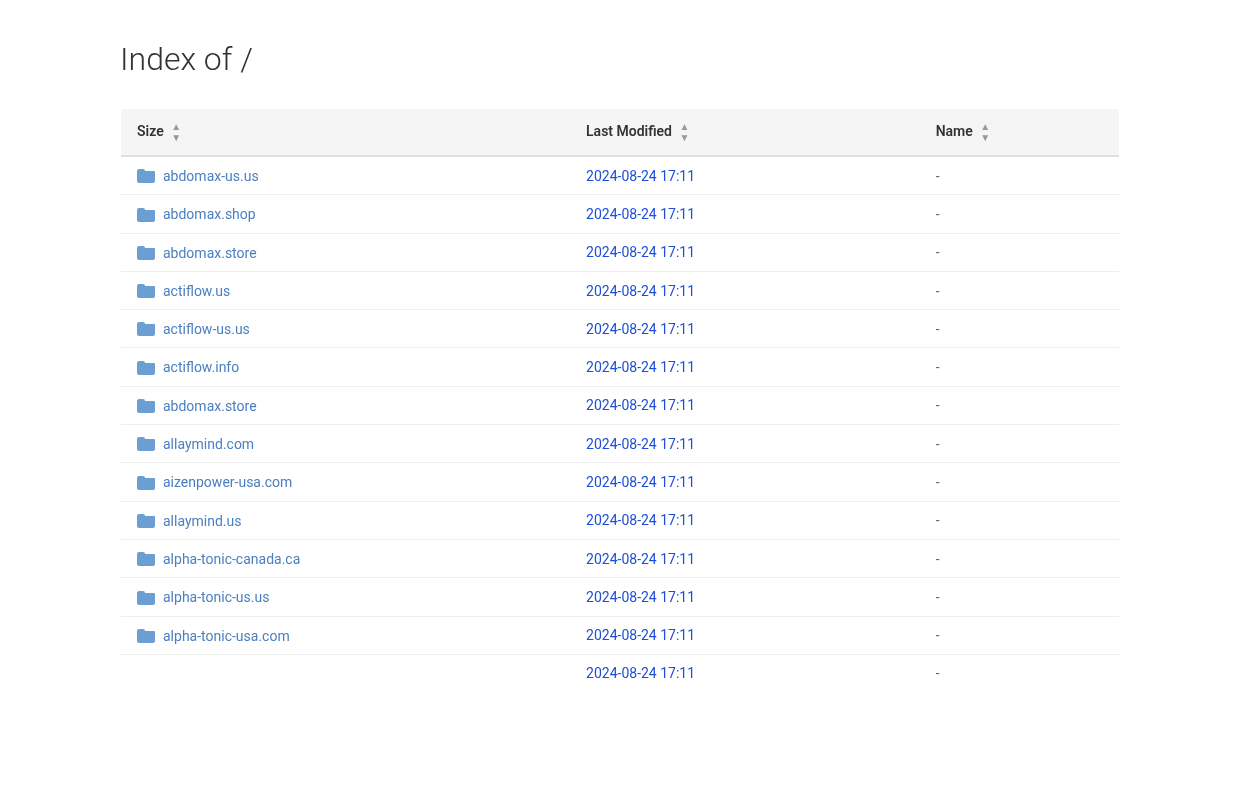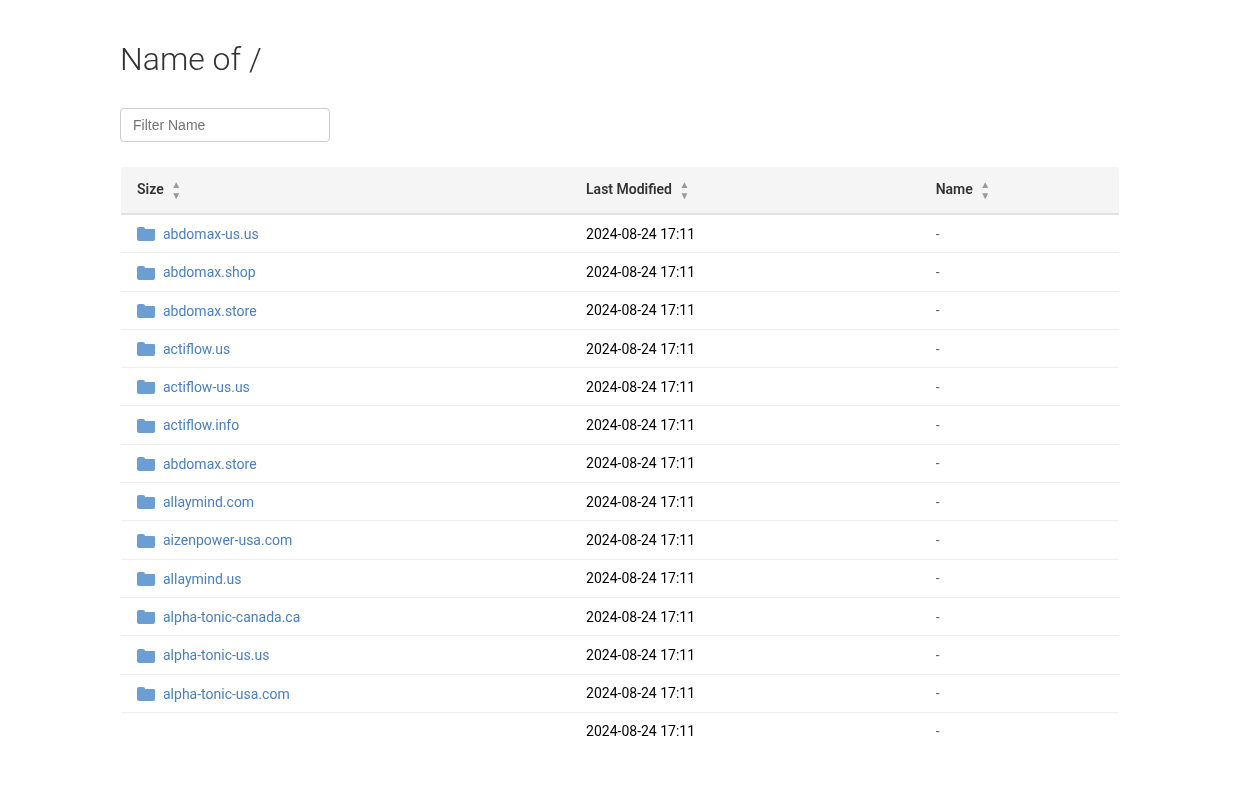--- a/index.html
+++ b/index.html
@@ -135,30 +135,29 @@
       color: #4a7fc1;
       text-decoration: none;
       vertical-align: middle;
     }
 
     .size-dash {
       color: #666;
     }
 
     .modified-date {
-      color: #000000;
+      color: #1d4ed8;
     }
   </style>
 </head>
 <body>
 
 <div class="page-container">
-  <h1 class="page-title">Name of /</h1>
-
-  <input type="text" class="filter-input" placeholder="Filter Name" style="">
+  <h1 class="page-title">Index of /</h1>
+
 
   <table class="file-table">
     <thead>
       <tr>
         <th class="col-name">
           <span>Size</span>
           <span class="sort-arrows">
             <span>▲</span>
             <span>▼</span>
           </span>

